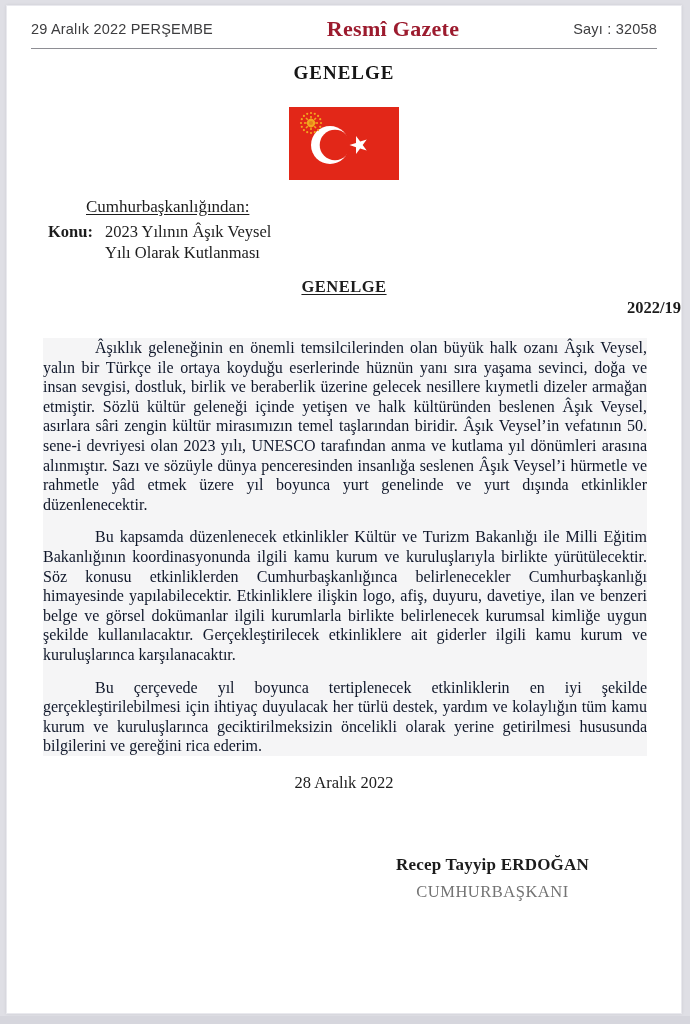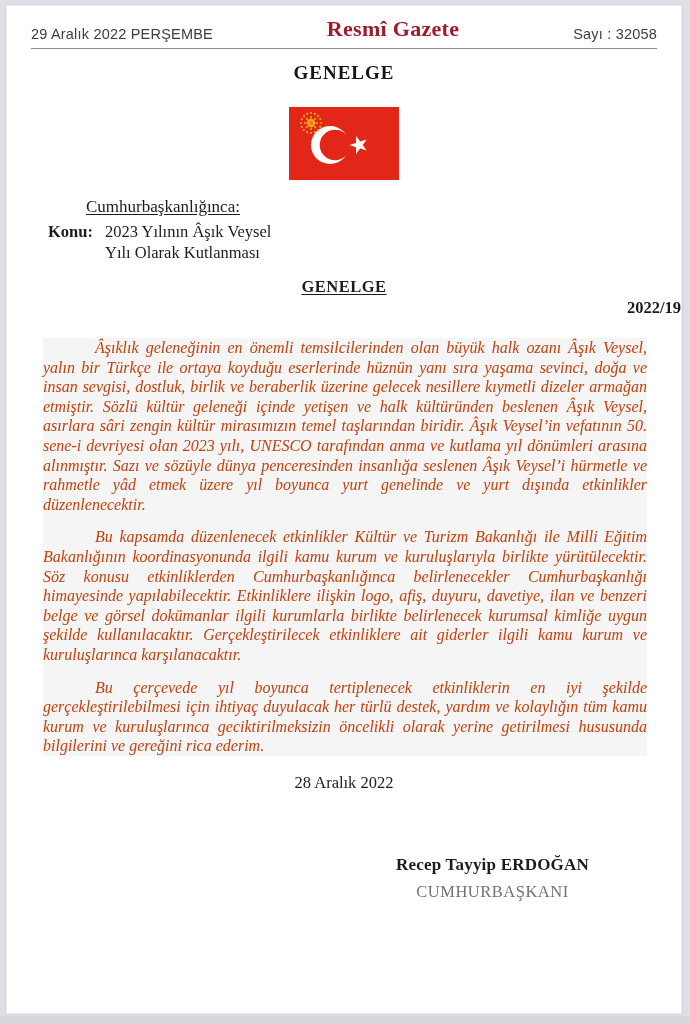--- a/index.html
+++ b/index.html
@@ -14,21 +14,21 @@
   .sheet{
     position:absolute;left:6px;top:5px;
     width:676px;height:1009px;
     background:#ffffff;
     border:1px solid #e9e9ee;
     box-shadow:0 0 3px rgba(0,0,0,0.08);
     box-sizing:border-box;
   }
   
   .masthead{
-    display:flex;align-items:flex-end;justify-content:space-between;
+    display:flex;align-items:center;justify-content:space-between;
     padding:10px 24px 0 24px;
     gap:8px;
   }
   .masthead .left,.masthead .right{
     font-family:"Liberation Sans","DejaVu Sans",sans-serif;
     font-size:14.5px;color:#3d3d3f;letter-spacing:.2px;
   }
   .masthead .center{
     font-size:22px;font-weight:bold;color:#9c1b2e;
     letter-spacing:.3px;
@@ -61,22 +61,21 @@
   .circ-head .n{font-size:16.5px;font-weight:bold;margin-top:1px;text-align:right;}
   
   .body-text{
     margin:20px 34px 0 36px;
     background:#f5f5f6;
   }
   .body-text p{
     margin:0 0 13px 0;
     font-size:16px;line-height:19.6px;
     text-align:justify;text-indent:52px;
-    color:#c2410c;
-    font-style:italic;
+    color:#0f172a;
   }
   .date-line{text-align:center;margin-top:17px;font-size:16.5px;}
   
   .signature{
     margin:62px 46px 0 auto;width:285px;text-align:center;
   }
   .signature .name{font-size:17px;font-weight:bold;letter-spacing:.2px;}
   .signature .title{font-size:16.5px;margin-top:7px;color:#737373;letter-spacing:.5px;}
   .bottom-strip{
     position:absolute;left:0;bottom:0;width:100%;height:8px;
@@ -136,21 +135,21 @@
             <circle cx="-9.2" cy="3.8" r="1.1"></circle>
           <circle cx="-10" cy="0" r="1.1"></circle>
             <circle cx="-9.2" cy="-3.8" r="1.1"></circle>
             <circle cx="-7.1" cy="-7.1" r="1.1"></circle>
           <circle cx="-3.8" cy="-9.2" r="1.1"></circle>
         </g>
       </g>
     </svg>
   </div>
 
-  <div class="from-line">Cumhurbaşkanlığınca:</div>
+  <div class="from-line">Cumhurbaşkanlığından:</div>
 
   <div class="subject">
     <span class="label">Konu:</span>
     <span class="value">2023 Yılının Âşık Veysel
 Yılı Olarak Kutlanması</span>
   </div>
 
   <div class="circ-head">
     <div class="t">GENELGE</div>
     <div class="n">2022/19</div>

